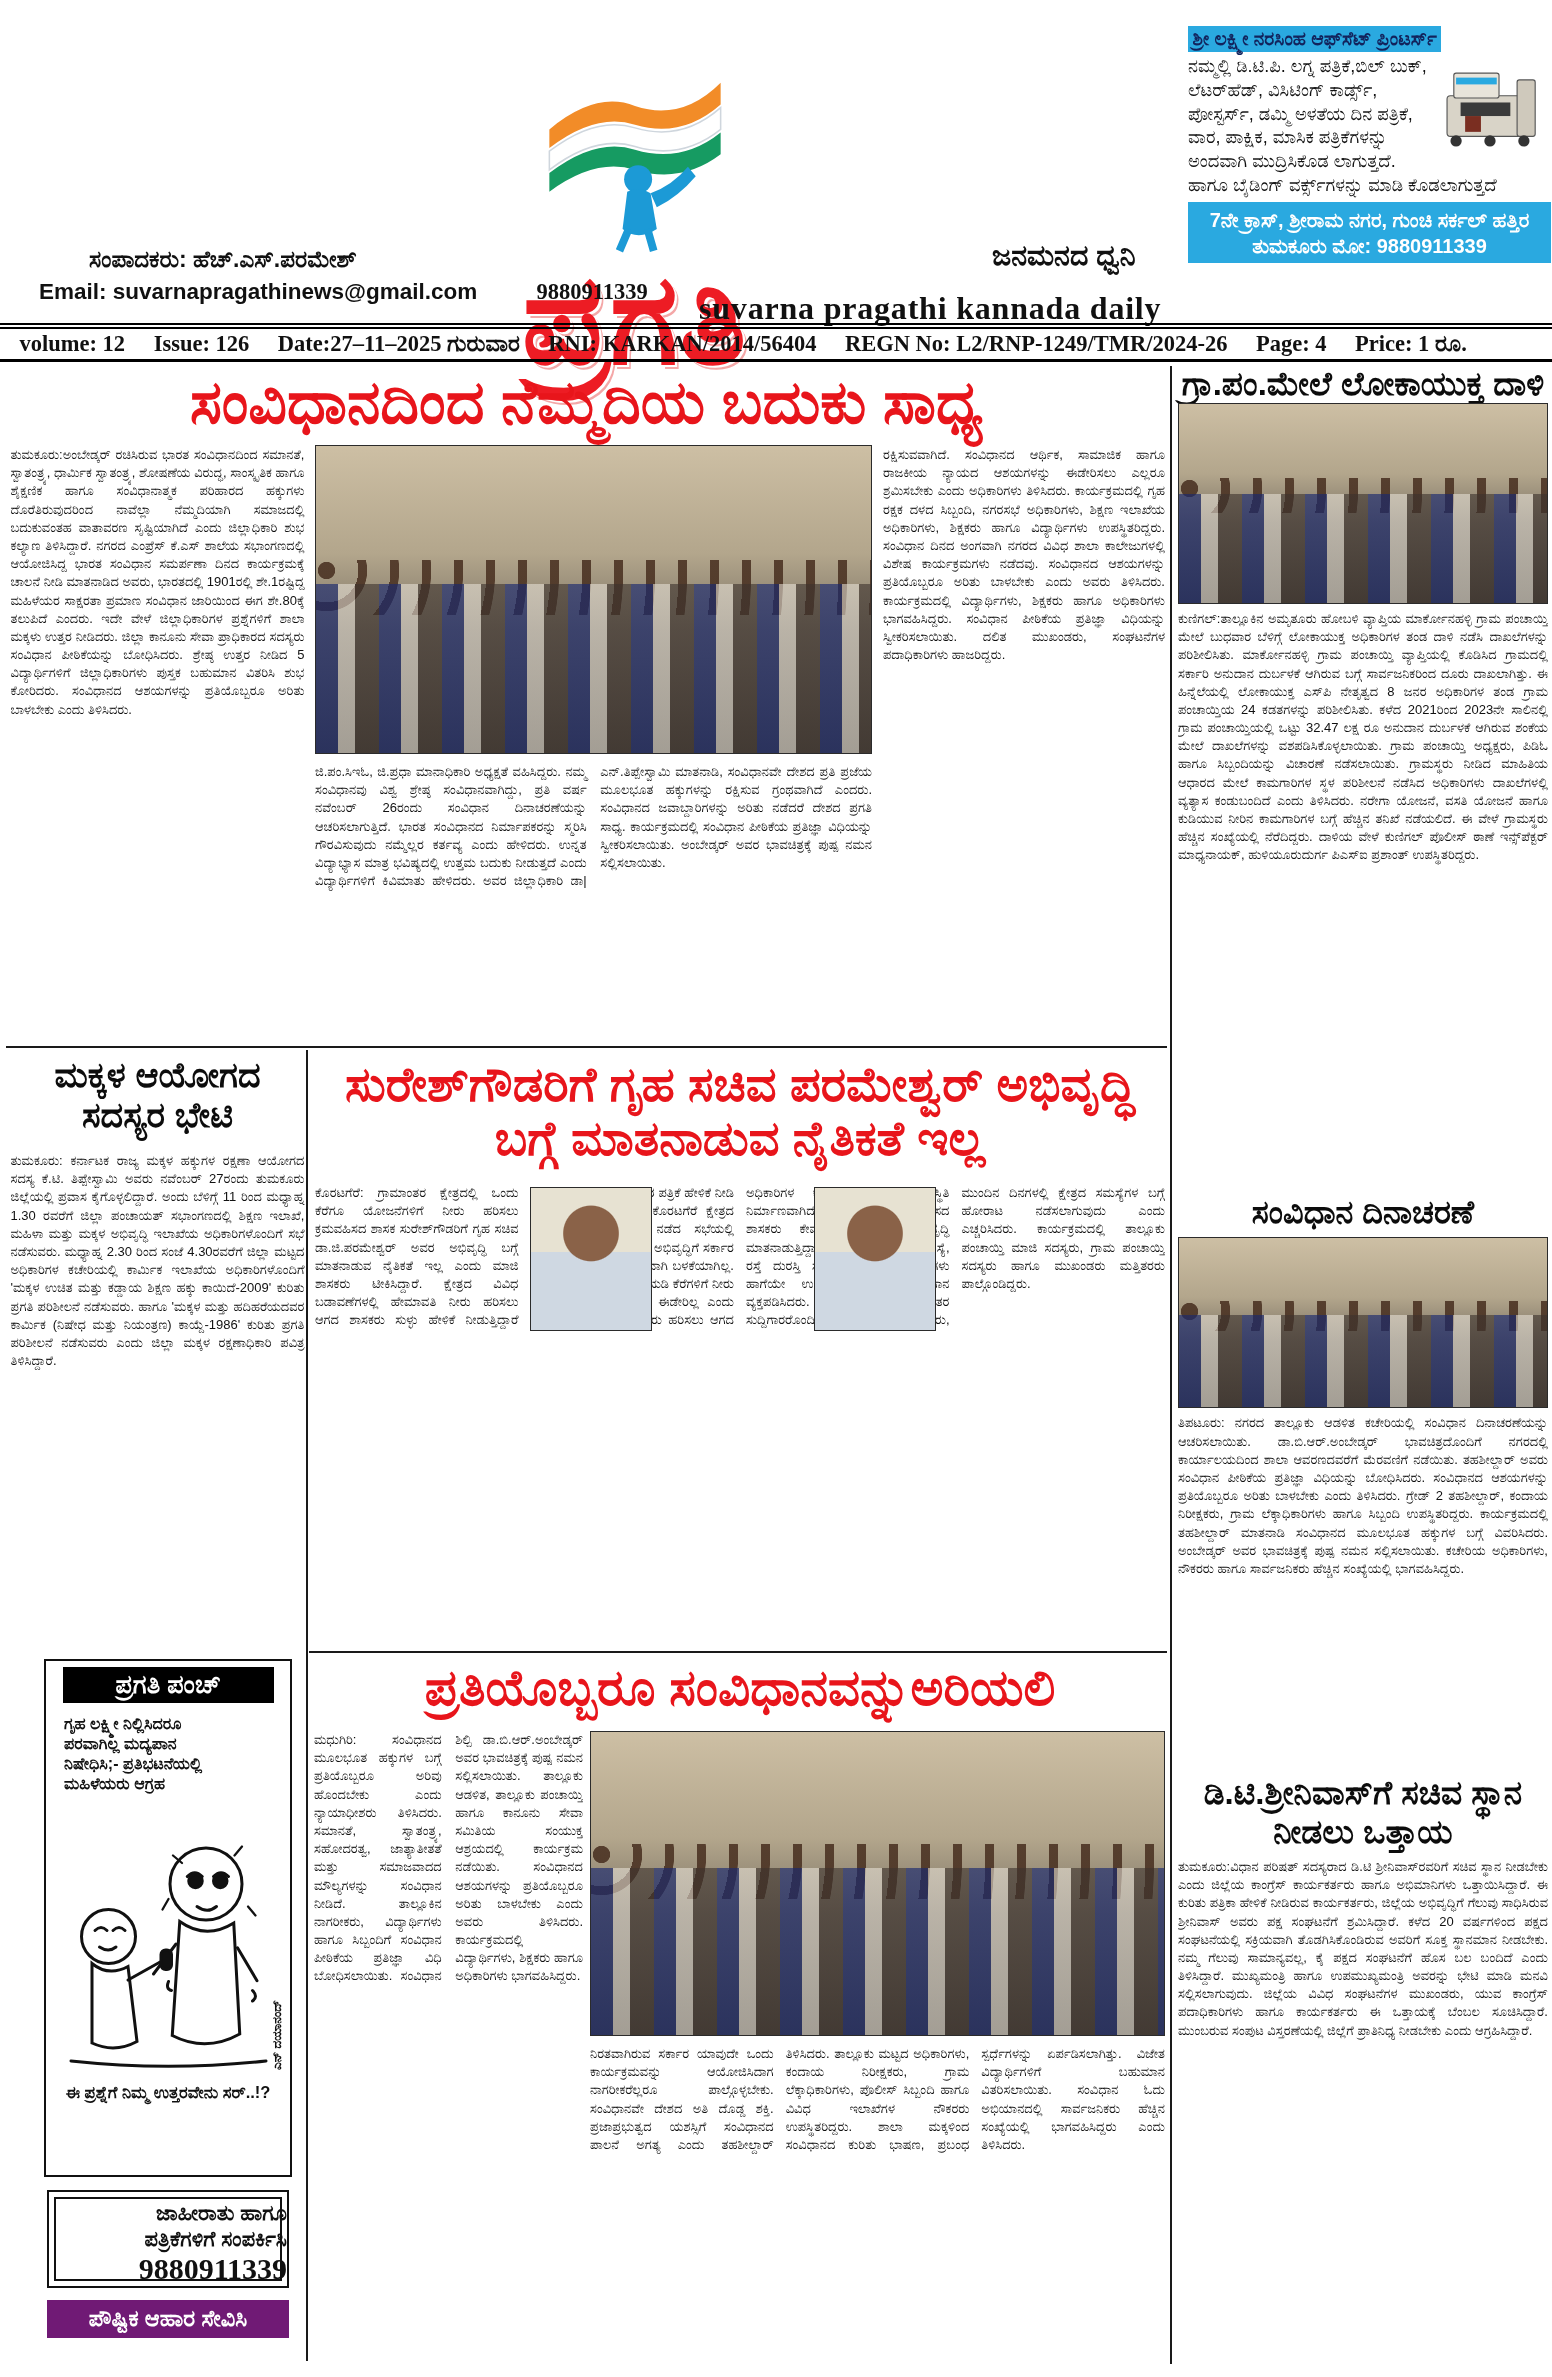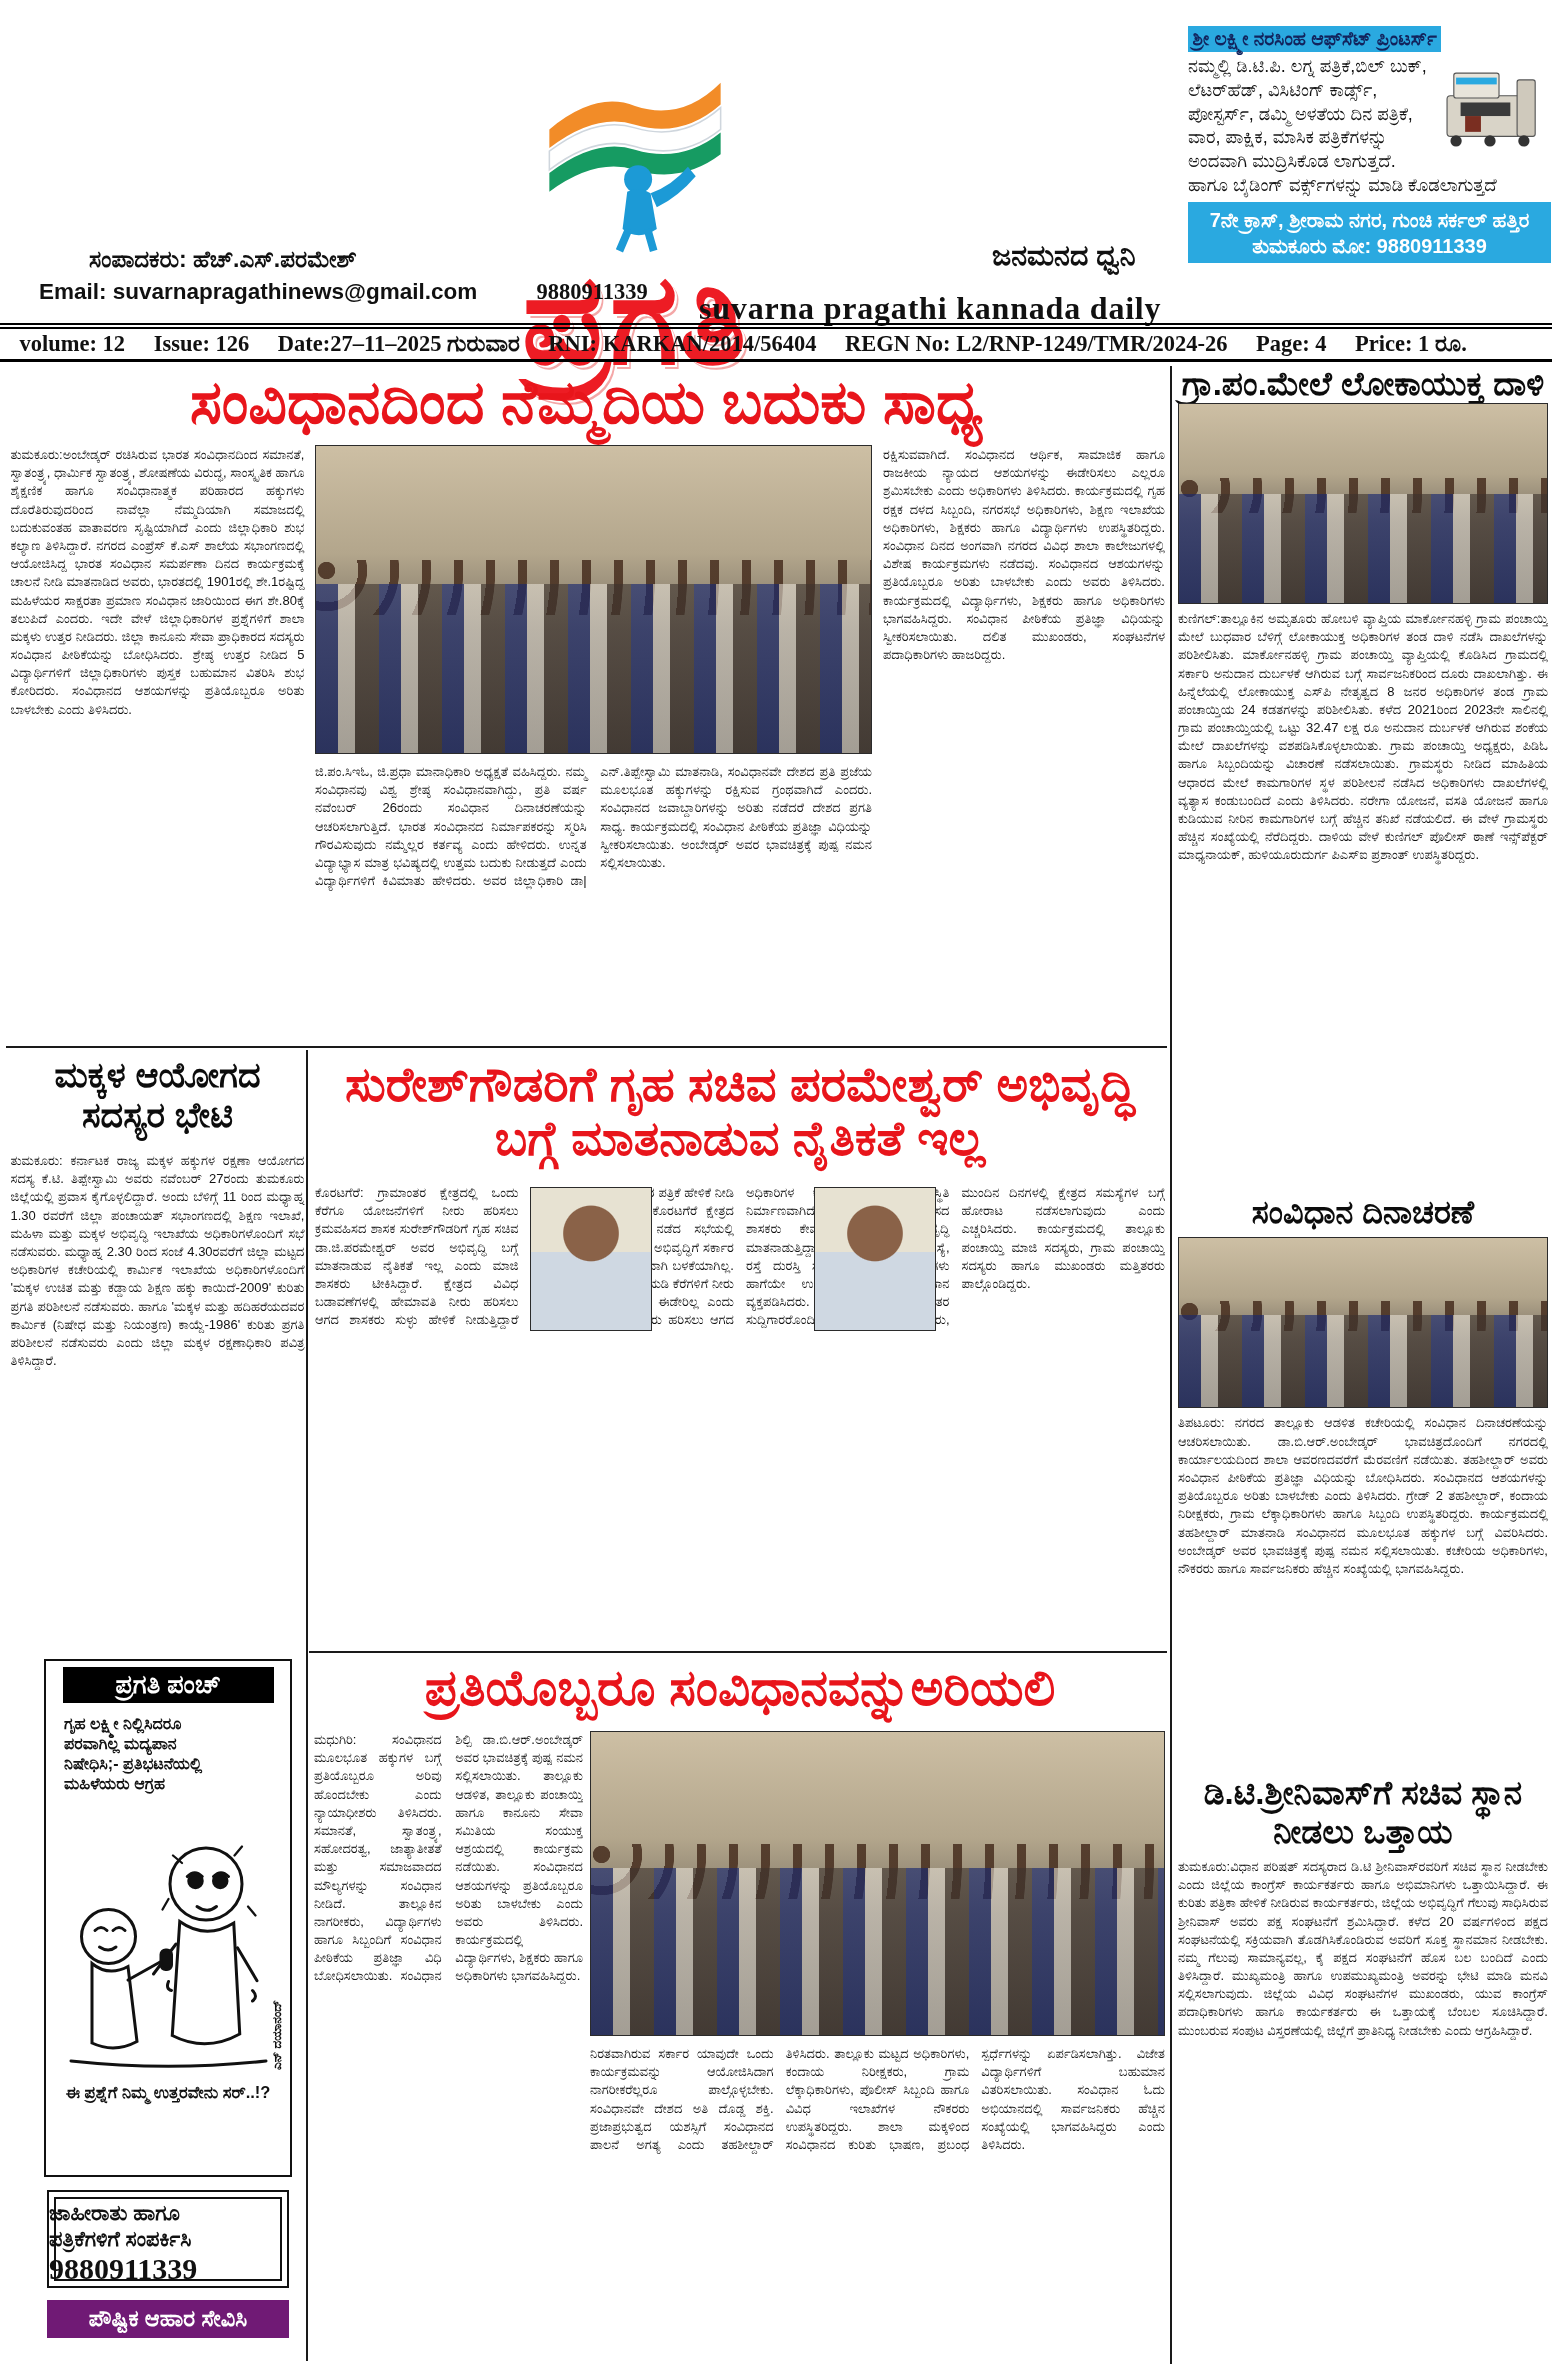--- a/index.html
+++ b/index.html
@@ -67,21 +67,21 @@
   .cartoon .ct-title{background:#000;color:#fff;font-size:25.5px;font-weight:bold;
     text-align:center;padding:3px 0;margin:1.5px 12px;}
   .cartoon .ct-lines{font-size:16px;font-weight:bold;line-height:1.25;width:62%;margin:10.5px 0 0 13.5px;}
   .cartoon .ct-art{display:block;margin:0 auto;}
   .cartoon .ct-artist{position:absolute;right:6px;bottom:105px;font-size:12px;font-weight:bold;
     writing-mode:vertical-rl;transform:rotate(180deg);}
   .cartoon .ct-caption{font-size:16.5px;font-weight:bold;text-align:center;margin-top:4.5px;}
   
   .contactbox{position:absolute;left:47px;top:2190px;width:242px;height:98px;
     border:2.3px solid #111;outline:2.3px solid #111;outline-offset:-9px;box-sizing:border-box;
-    text-align:left;padding-top:7.5px;background:#fff;}
+    text-align:right;padding-top:7.5px;background:#fff;}
   .contactbox .cl{font-size:21px;font-weight:bold;line-height:1.25;}
   .contactbox .cp{font-size:30px;font-weight:bold;font-family:"Liberation Serif",serif;line-height:1.1;}
   .pinkband{position:absolute;left:47px;top:2300px;width:242px;height:38px;background:#701a75;
     color:#fff;font-size:22.5px;font-weight:bold;text-align:center;line-height:38px;}
   
   .abs{position:absolute;}
   .cols2{column-count:2;column-gap:13.5px;}
   .cols3{column-count:3;column-gap:12px;}
   .cols4{column-count:4;column-gap:12px;}
 </style>

